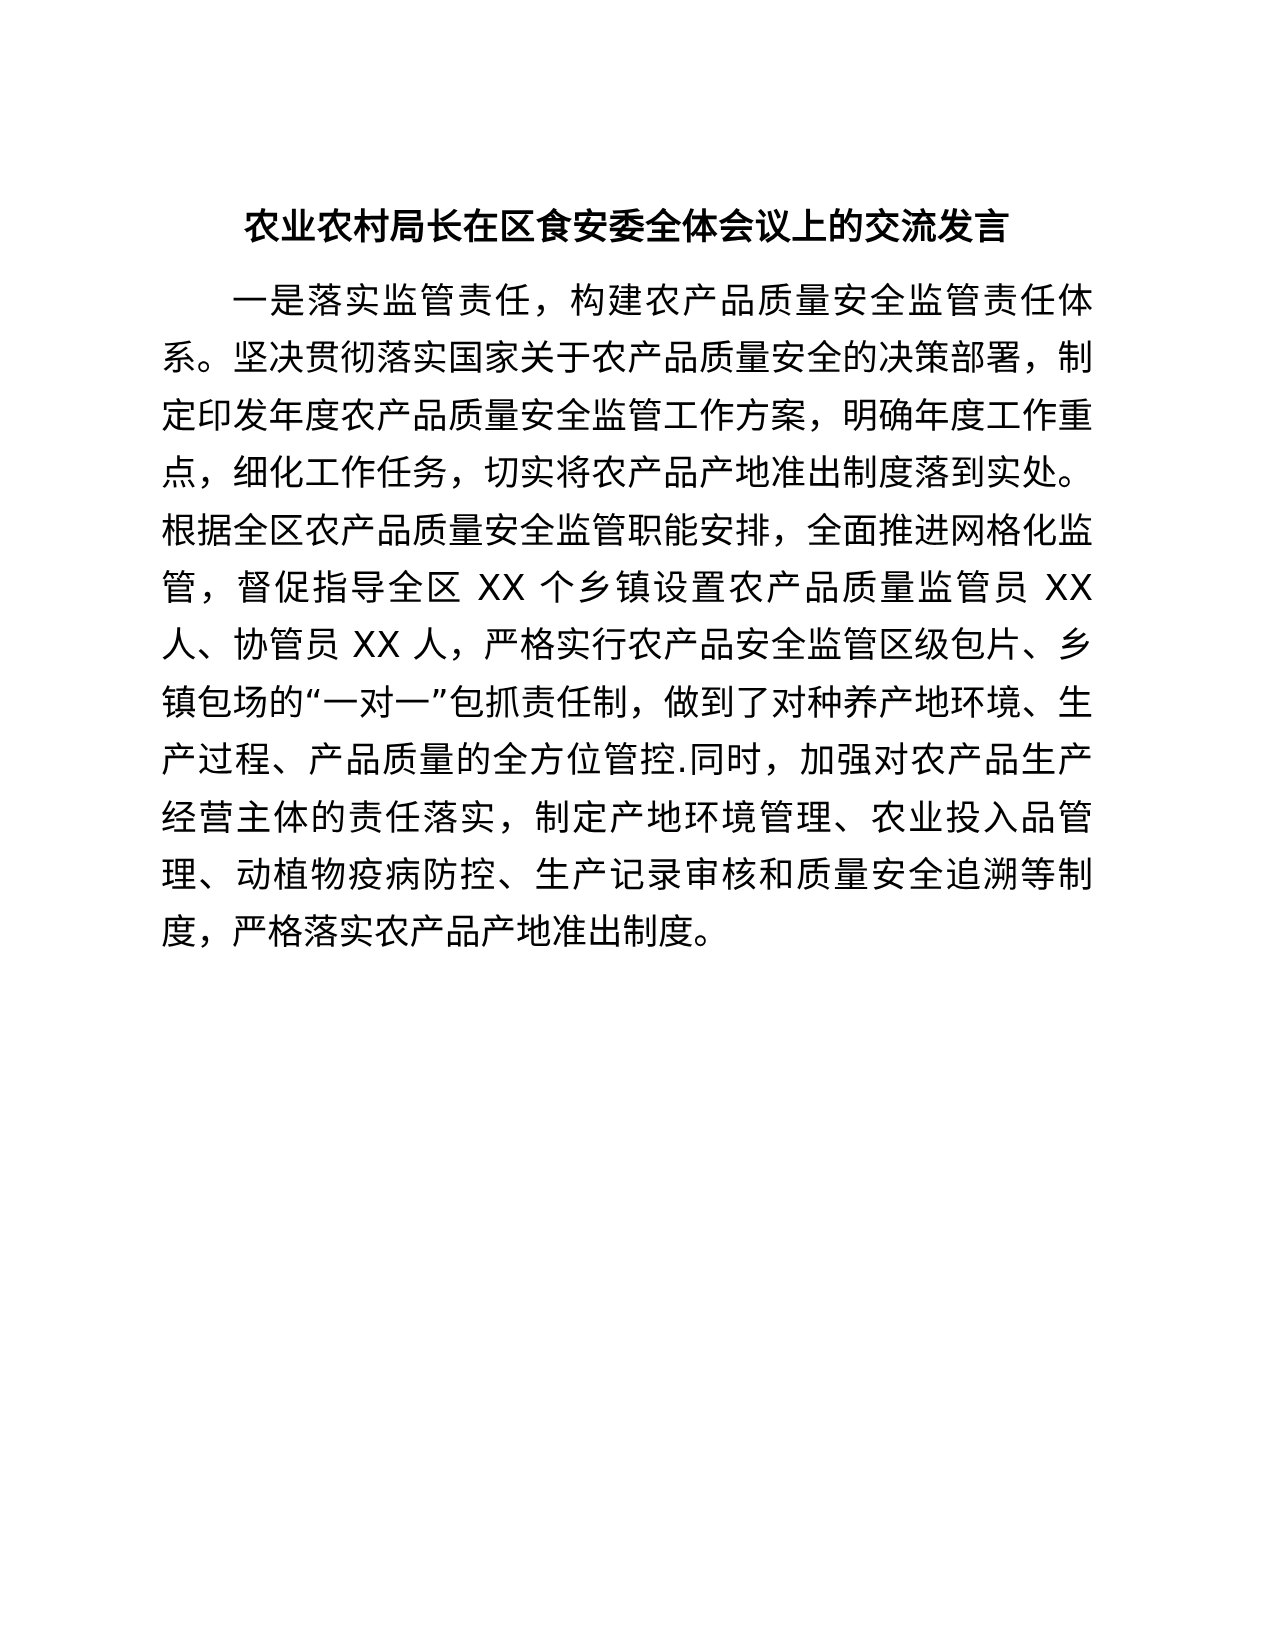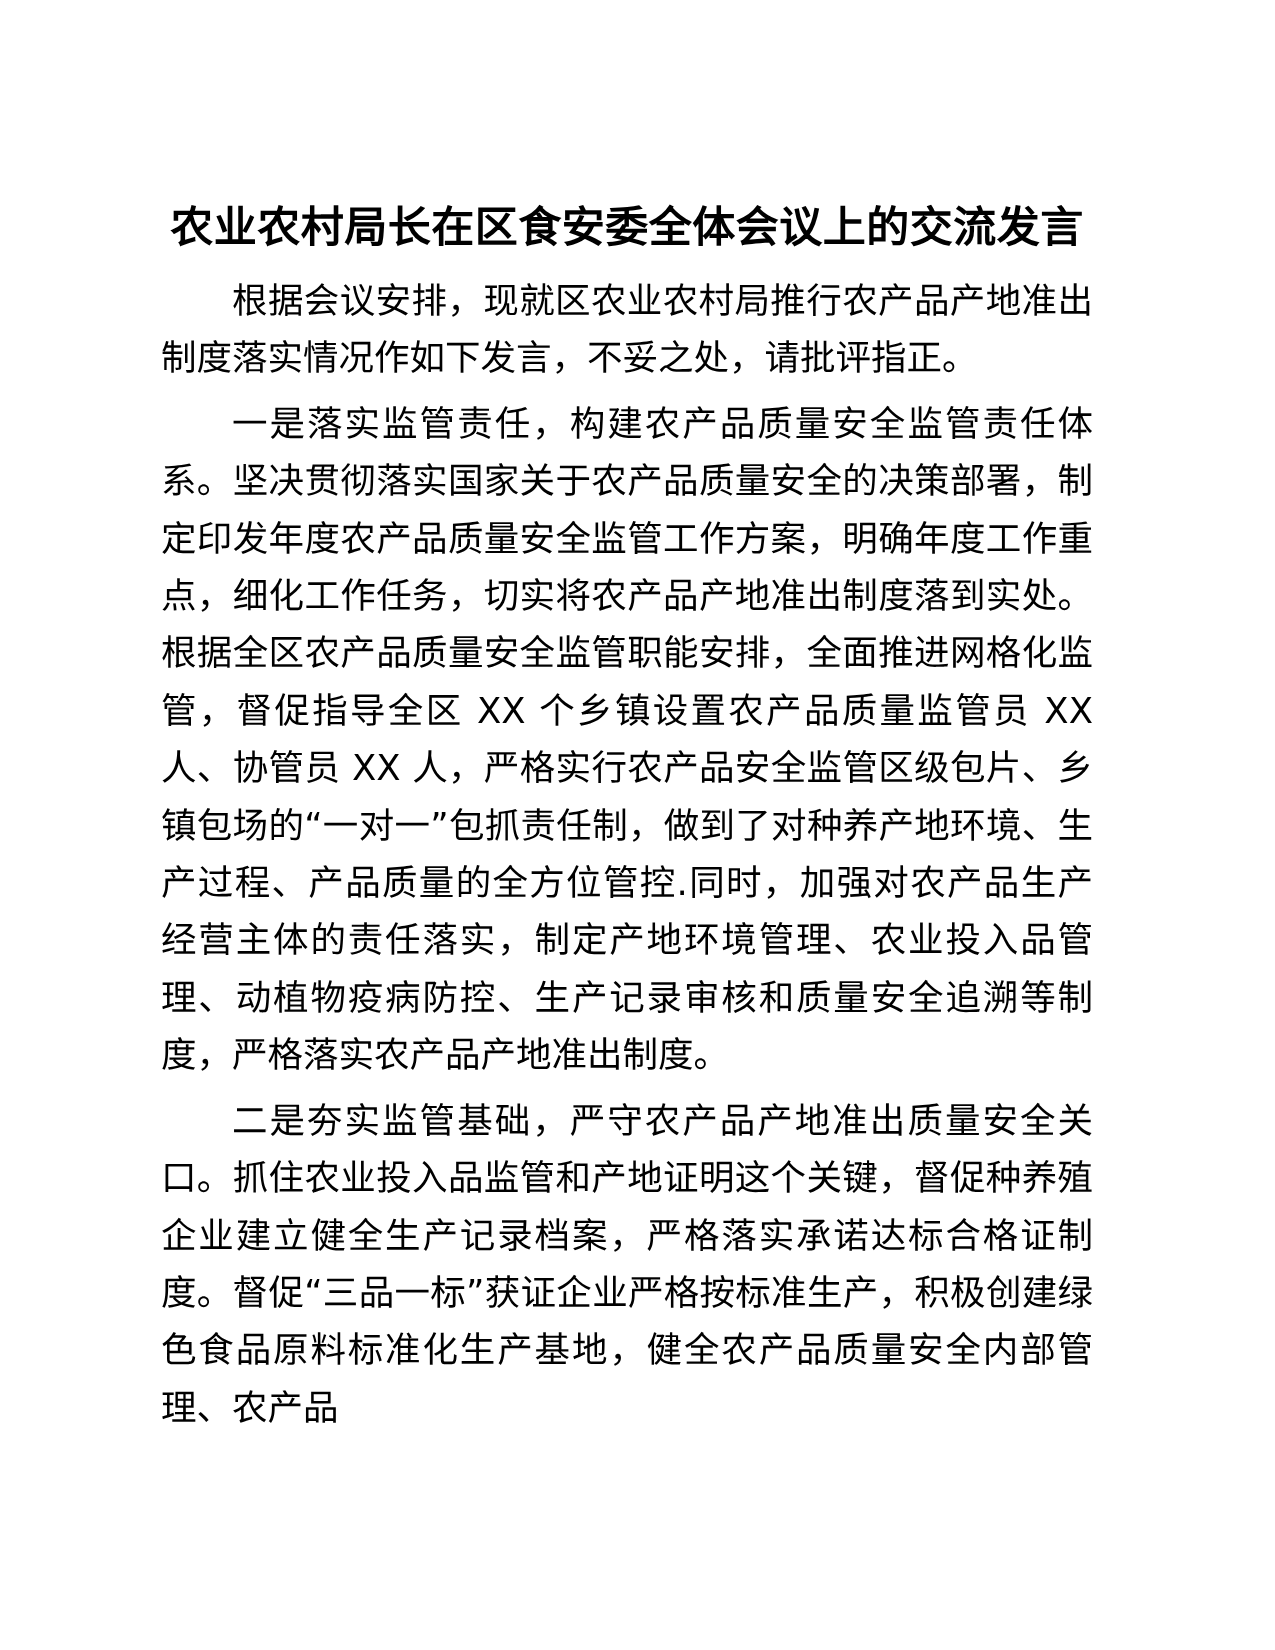--- a/index.html
+++ b/index.html
@@ -26,21 +26,21 @@
   }
 
   .content {
     position: absolute;
     left: 161px;
     top: 196px;
     width: 932px;
   }
 
   .doc-title {
-    font-size: 43px;
+    font-size: 36px;
     font-weight: bold;
     line-height: 62px;
     text-align: center;
     letter-spacing: 0.5px;
     margin: 0 0 14px 0;
     word-break: break-all;
   }
 
   .body-block {
     margin: 0;
@@ -64,21 +64,19 @@
 </style>
 </head>
 <body>
 
 <div class="page">
   <div class="content">
 
     <h1 class="doc-title">农业农村局长在区食安委全体会议上的交流发言</h1>
 
     <div class="body-block">
-      <p class="para">根据会议安排，现就区农业农村局推行农产品产地准出制度落实情况作如下发言，不妥之处，请批评指正。</p>
 
       <p class="para">一是落实监管责任，构建农产品质量安全监管责任体系。坚决贯彻落实国家关于农产品质量安全的决策部署，制定印发年度农产品质量安全监管工作方案，明确年度工作重点，细化工作任务，切实将农产品产地准出制度落到实处。根据全区农产品质量安全监管职能安排，全面推进网格化监管，督促指导全区 XX 个乡镇设置农产品质量监管员 XX 人、协管员 XX 人，严格实行农产品安全监管区级包片、乡镇包场的“一对一”包抓责任制，做到了对种养产地环境、生产过程、产品质量的全方位管控.同时，加强对农产品生产经营主体的责任落实，制定产地环境管理、农业投入品管理、动植物疫病防控、生产记录审核和质量安全追溯等制度，严格落实农产品产地准出制度。</p>
 
-      <p class="para">二是夯实监管基础，严守农产品产地准出质量安全关口。抓住农业投入品监管和产地证明这个关键，督促种养殖企业建立健全生产记录档案，严格落实承诺达标合格证制度。督促“三品一标”获证企业严格按标准生产，积极创建绿色食品原料标准化生产基地，健全农产品质量安全内部管理、农产品</p>
     </div>
 
   </div>
 </div>
 
 </body></html>

